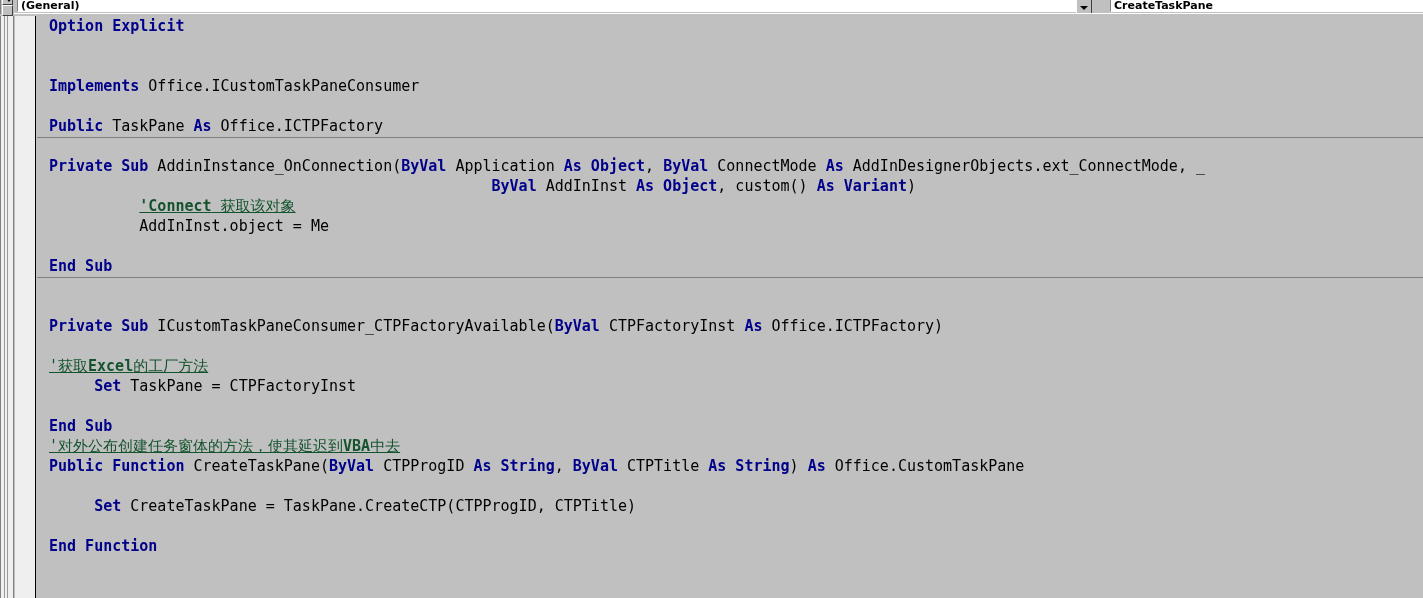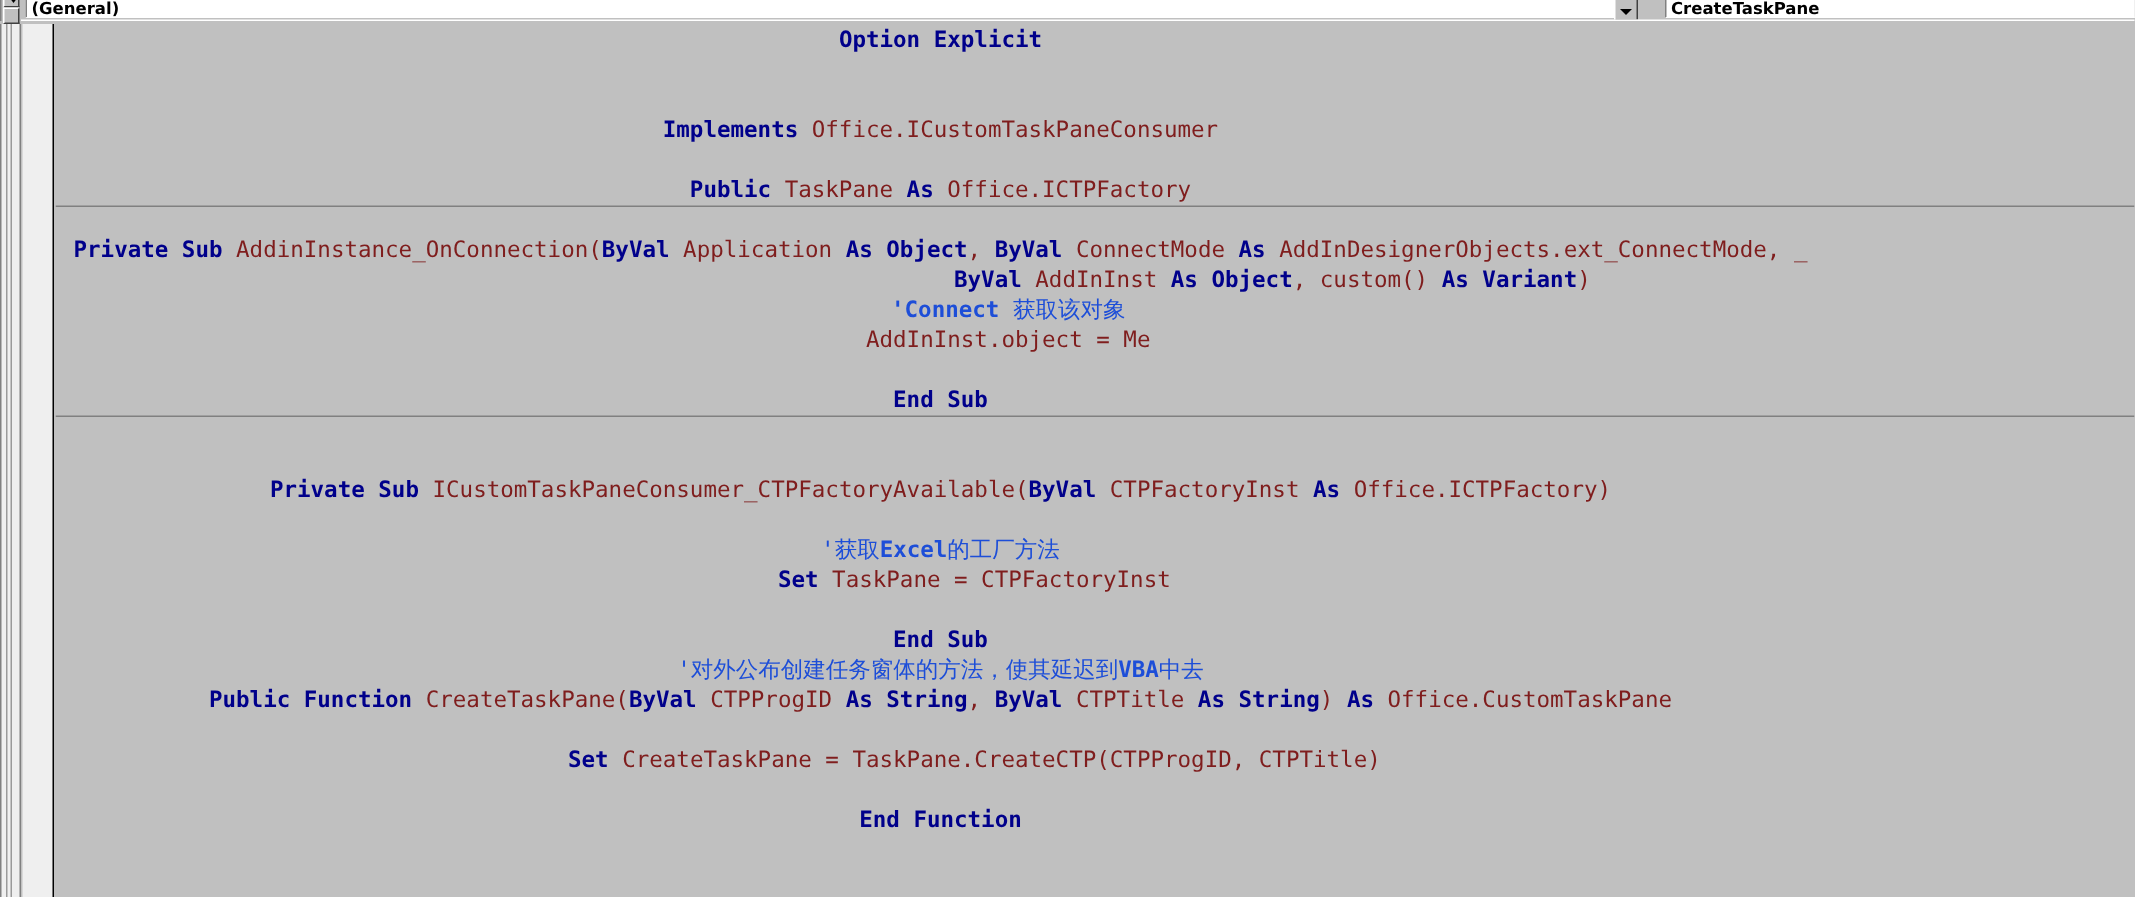--- a/index.html
+++ b/index.html
@@ -120,24 +120,24 @@
 
   .code {
     position: absolute; left: 0; top: 0;
     padding: 0;
     white-space: pre;
     font-family: "DejaVu Sans Mono", "Liberation Mono", monospace;
     font-size: 15px;
     line-height: 20px;
     color: #000000;
   }
-  .line { height: 20px; white-space: pre; padding-left: 12px; text-align: center; }
+  .line { height: 20px; white-space: pre; padding-left: 12px; }
   .kw   { color: #00008b; font-weight: bold; }
-  .cm   { color: #1d4ed8; }
-  .pl   { color: #7f1d1d; }
+  .cm   { color: #14532d; text-decoration: underline; }
+  .pl   { color: #000000; }
 
   .sep {
     position: absolute; left: 0px; width: 1386px; height: 1px;
     background: #808080;
   }
 </style>
 </head>
 <body>
 
 <div class="topbar">

